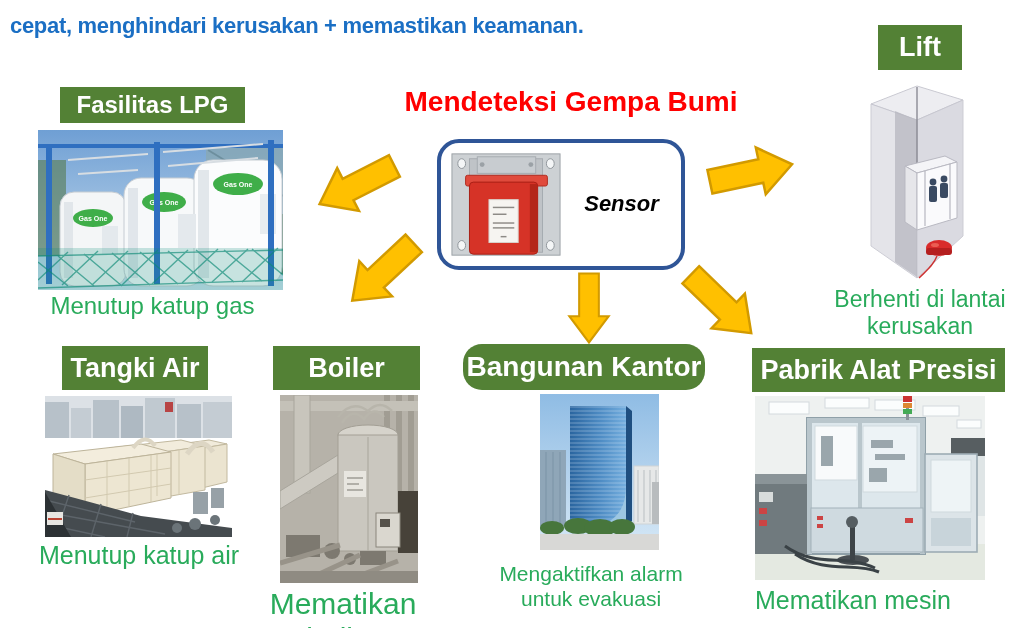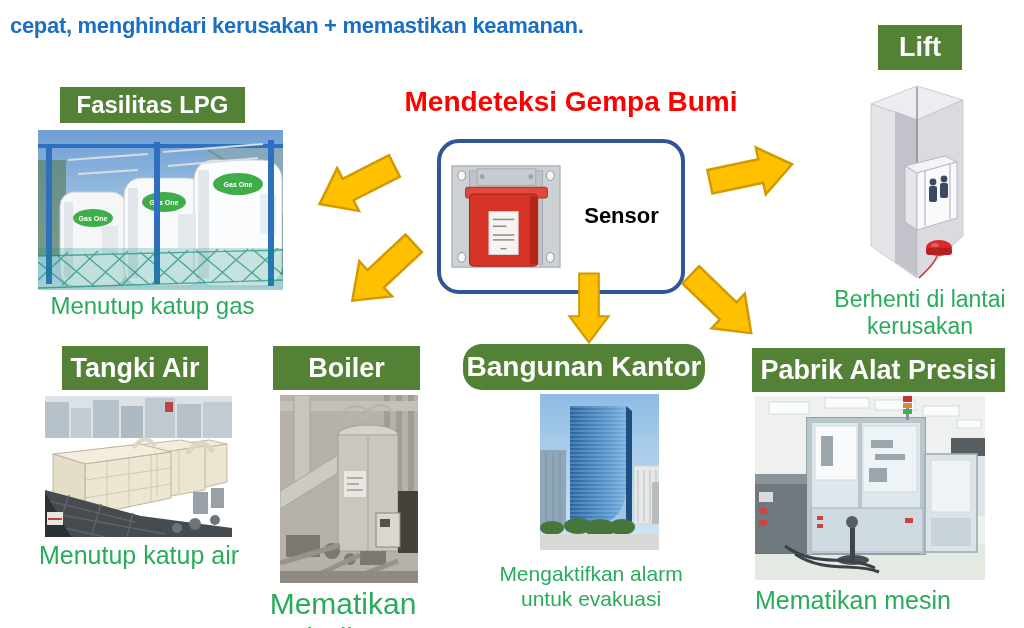--- a/index.html
+++ b/index.html
@@ -42,23 +42,23 @@
   }
   .cap-lpg    { left:20px;  top:292px; width:265px; font-size:24px; }
   .cap-lift   { left:818px; top:286px; width:204px; font-size:23px; }
   .cap-tangki { left:30px;  top:541px; width:218px; font-size:25px; }
   .cap-boiler { left:243px; top:586px; width:200px; font-size:30px; }
   .cap-kantor { left:481px; top:562px; width:220px; font-size:21px; }
   .cap-pabrik { left:743px; top:586px; width:220px; font-size:25px; }
 
   
   .sensor-card {
-    left:437px; top:139px; width:248px; height:155px;
+    left:437px; top:139px; width:248px; height:131px;
     background:#ffffff; border:4px solid #2f5597; border-radius:22px;
-    display:flex; align-items:center;
+    display:flex; align-items:center;font-style:italic;
   }
   .sensor-img { width:112px; height:112px; margin-left:9px; flex:0 0 auto; }
   .sensor-text {
     flex:1; text-align:center; color:#000;
     font-size:22px; font-weight:bold; line-height:1.38;
   }
 
   
   .ph-lpg    { left:38px;  top:130px; width:245px; height:160px; }
   .ph-lift   { left:853px; top:78px;  width:122px; height:207px; }

